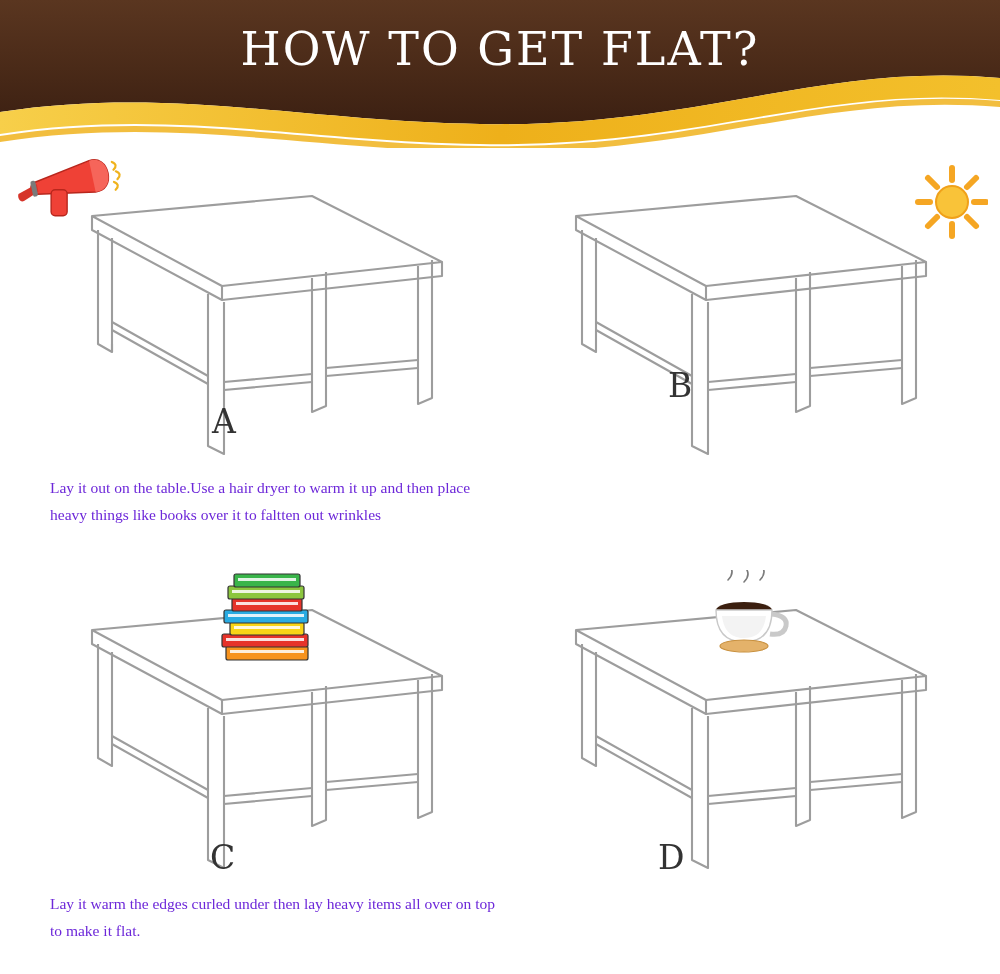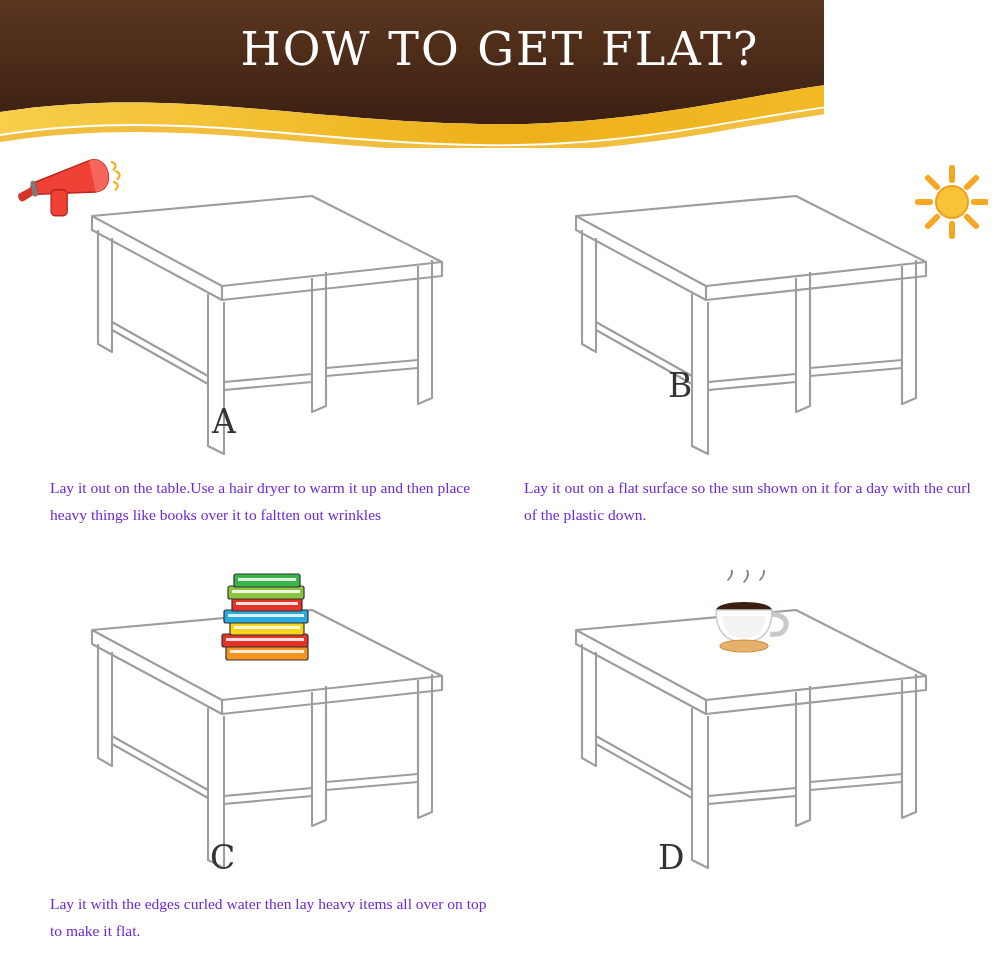--- a/index.html
+++ b/index.html
@@ -13,21 +13,21 @@
     font-family: "Liberation Serif", serif;
     overflow: hidden;
     position: relative;
   }
 
   
   .header {
     position: absolute;
     left: 0;
     top: 0;
-    width: 824px;
+    width: 1000px;
     height: 148px;
     overflow: hidden;
   }
   .header-svg {
     position: absolute;
     left: 0;
     top: 0;
   }
   .header-title {
     position: absolute;
@@ -194,21 +194,20 @@
           <path d="M49,49 L58,58"></path>
           <path d="M58,10 L49,19"></path>
           <path d="M19,49 L10,58"></path>
         </g>
         <circle cx="34" cy="34" r="16" fill="#f9c339" stroke="#f0a11a" stroke-width="2"></circle>
       </g>
     </svg>
     <div class="letter-wrap">
       <span class="letter b">B</span>
     </div>
-    <div class="panel-caption">Lay it out on a flat surface so the sun shown on it for a day with the curl of the plastic down.</div>
   </div>
 
   <div class="panel p2">
     <svg class="panel-art" viewBox="0 0 478 330">
       <g fill="none" stroke="#9d9d9d" stroke-width="2.1" stroke-linejoin="round">
         <path d="M80,60 L300,40 L430,106 L210,130 Z"></path>
         <path d="M80,60 L80,74 L210,144 L210,130"></path>
         <path d="M210,144 L430,120 L430,106"></path>
         <path d="M86,74 L86,188 L100,196 L100,82"></path>
         <path d="M196,138 L196,290 L212,298 L212,146"></path>
@@ -236,21 +235,21 @@
           <rect x="16" y="56" width="76" height="3"></rect>
           <rect x="24" y="44" width="62" height="3"></rect>
           <rect x="20" y="32" width="68" height="3"></rect>
           <rect x="26" y="20" width="58" height="3"></rect>
         </g>
       </g>
     </svg>
     <div class="letter-wrap">
       <span class="letter c">C</span>
     </div>
-    <div class="panel-caption">Lay it with the edges curled water then lay heavy items all over on top to make it flat.</div>
+    <div class="panel-caption">Lay it warm the edges curled under then lay heavy items all over on top to make it flat.</div>
   </div>
 
   <div class="panel p3">
     <svg class="panel-art" viewBox="0 0 478 330">
       <g fill="none" stroke="#9d9d9d" stroke-width="2.1" stroke-linejoin="round">
         <path d="M66,60 L286,40 L416,106 L196,130 Z"></path>
         <path d="M66,60 L66,74 L196,144 L196,130"></path>
         <path d="M196,144 L416,120 L416,106"></path>
         <path d="M72,74 L72,188 L86,196 L86,82"></path>
         <path d="M182,138 L182,290 L198,298 L198,146"></path>

